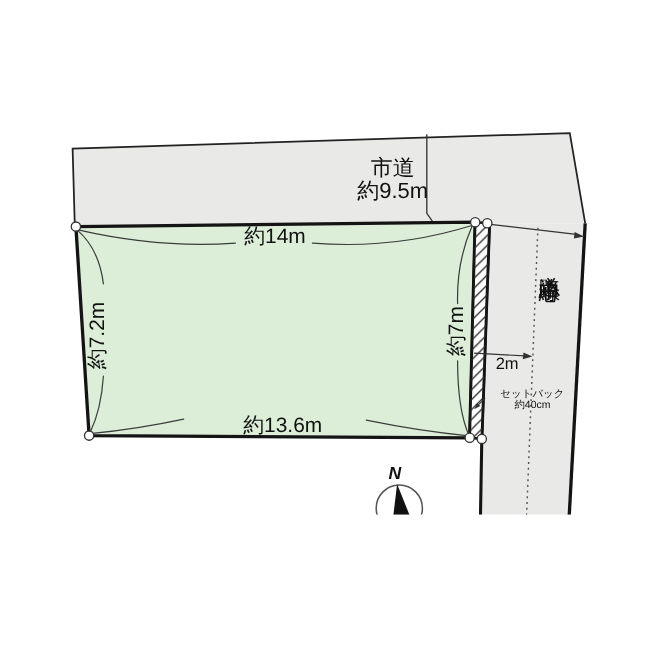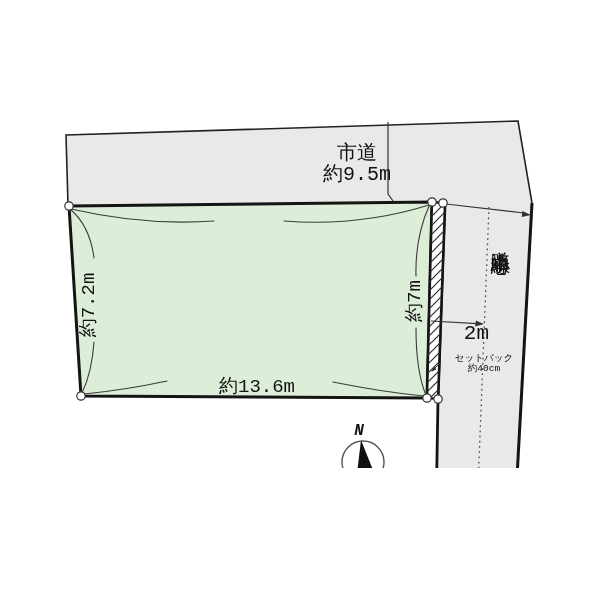--- a/index.html
+++ b/index.html
@@ -1,32 +1,32 @@
 <!DOCTYPE html>
 <html><head>
 <meta charset="utf-8">
 <style>
   html,body{margin:0;padding:0;background:#fff;}
   .stage{
     position:relative;width:600px;height:468px;background:#fff;overflow:hidden;
-    font-family:Liberation Mono, monospace;color:#111;
+    font-family:Liberation Sans, sans-serif;color:#111;
   }
   .stage svg{position:absolute;left:0;top:0;}
   .lbl{position:absolute;color:#111;white-space:nowrap;}
   .lbl.center{text-align:center;}
   .road-lbl{font-size:20px;line-height:21px;font-weight:500;}
   .dim-lbl{font-size:19px;line-height:19px;font-weight:500;}
   .rot{transform:translate(-50%,-50%) rotate(-90deg);transform-origin:center center;}
   .vert{
     writing-mode:vertical-rl;text-orientation:upright;
     font-size:19.5px;letter-spacing:1px;font-weight:500;line-height:22px;
   }
   .small-lbl{font-size:9.5px;line-height:10px;text-align:center;font-weight:500;}
   .north-lbl{font-size:16px;font-style:italic;font-weight:600;text-align:center;}
-  .twom-lbl{font-size:21px;text-align:right;font-weight:500;}
+  .twom-lbl{font-size:15px;text-align:center;font-weight:500;}
 </style>
 </head>
 <body>
 
 <div class="stage">
 
   <svg width="600" height="600" viewBox="0 0 600 600">
     <defs>
       <pattern id="hatch" width="9" height="9" patternUnits="userSpaceOnUse">
         <path d="M0,9 L9,0 M-2.25,2.25 L2.25,-2.25 M6.75,11.25 L11.25,6.75" stroke="#2a2a2a" stroke-width="1.2"></path>
@@ -82,20 +82,21 @@
   <div class="lbl center road-lbl" style="left:293px;top:143px;width:128px;">
     <div>市道</div>
     <div>約9.5m</div>
   </div>
 
 
   <div class="lbl vert" style="left:488px;top:236px;">道路中心線</div>
 
   <div class="lbl twom-lbl" style="left:433px;top:322px;width:56px;">2m</div>
 
+  <div class="lbl center dim-lbl" style="left:200px;top:206px;width:100px;">約14m</div>
   <div class="lbl center dim-lbl" style="left:197px;top:378px;width:120px;">約13.6m</div>
   <div class="lbl dim-lbl rot" style="left:89px;top:305px;">約7.2m</div>
   <div class="lbl dim-lbl rot" style="left:415px;top:301px;">約7m</div>
 
   <div class="lbl small-lbl" style="left:435px;top:354px;width:60px;margin-left:19px;">
     <div>セットバック</div>
     <div>約40cm</div>
   </div>
 
   <div class="lbl north-lbl" style="left:342px;top:422px;width:34px;">N</div>

